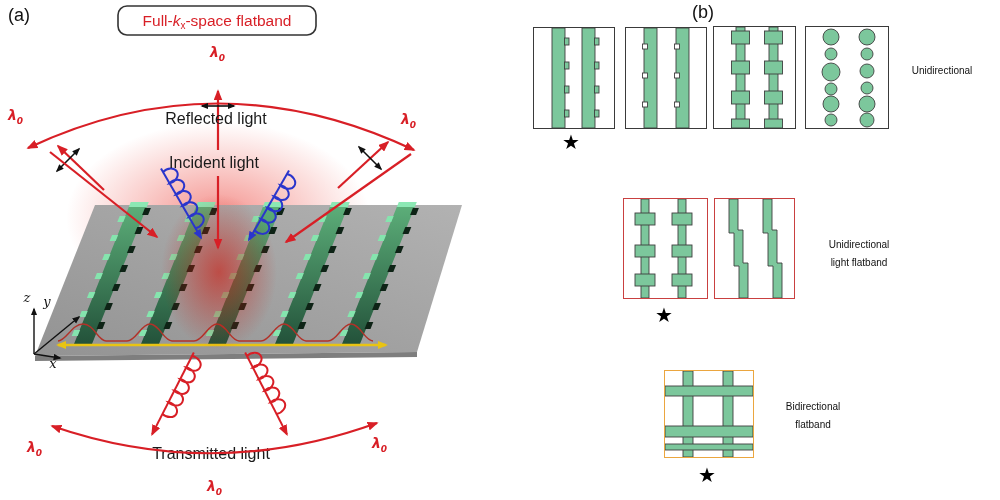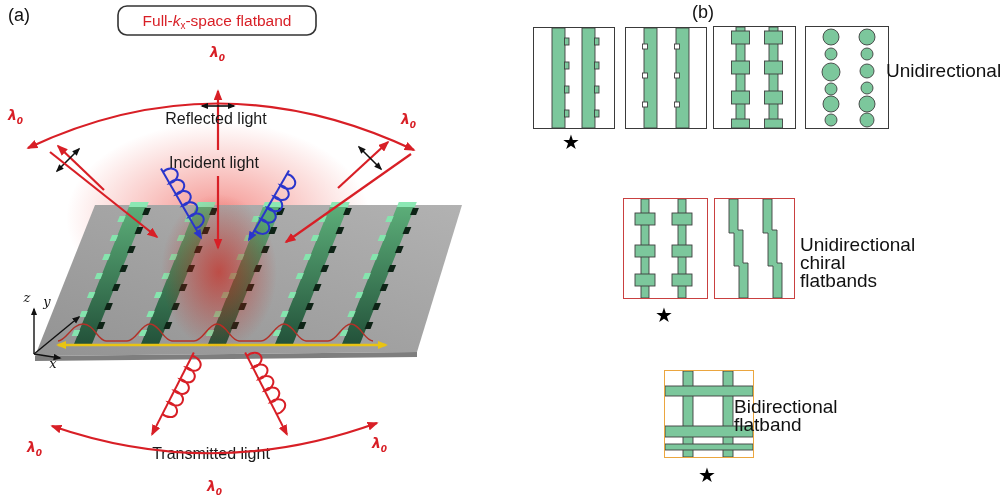--- a/index.html
+++ b/index.html
@@ -9,21 +9,21 @@
   #panelA{left:0;top:0}
   svg text{font-family:"Liberation Sans",sans-serif}
   .lam{fill:#d81f26;font-style:italic;font-size:14px;font-family:"DejaVu Sans",sans-serif;font-weight:bold}
   .lamsub{font-size:9px}
   .blk{fill:#1a1a1a;font-size:16px}
   .panlab{fill:#111;font-size:18px}
   .titleRed{fill:#d81f26;font-size:15.5px}
   .axlbl{fill:#111;font-style:italic;font-size:13px;font-family:"DejaVu Serif",serif}
   .b-label{position:absolute;left:692px;top:2px;font-size:18px;color:#111}
   .cell{position:absolute;background:#fff;box-sizing:content-box}
-  .cell-label{position:absolute;font-size:19px;color:#111;text-align:left;line-height:18px}
+  .cell-label{position:absolute;font-size:10px;color:#111;text-align:center;line-height:18px}
   .star{position:absolute;font-size:20px;color:#000;width:28px;text-align:center;line-height:20px}
 </style>
 </head>
 <body>
 
 <svg id="panelA" class="abs" width="500" height="500" viewBox="0 0 500 500">
   <defs>
     <marker id="mRed" viewBox="0 0 10 8" refX="8.5" refY="4" markerWidth="11" markerHeight="9" markerUnits="userSpaceOnUse" orient="auto-start-reverse">
       <path d="M0,0 L10,4 L0,8 z" fill="#d81f26"></path>
       </marker>
@@ -304,30 +304,30 @@
   </g>
 </svg>
 <svg class="cell" style="left:714px;top:198px;border:1.5px solid #c94040" width="79" height="99" viewBox="0 0 79 99">
   <g fill="#7cc79c" stroke="#3f3f3f" stroke-width="0.9">
     <path d="M14,0 H23 V31 H28 V64 H33 V99 H24 V67 H19 V34 H14 Z"></path>
     <path d="M48,0 H57 V31 H62 V64 H67 V99 H58 V67 H53 V34 H48 Z"></path>
   </g>
 </svg>
 <div class="cell-label" style="left:800px;top:236px;width:118px">
   <div>Unidirectional</div>
-  <div>chiral flatbands</div>
+  <div>light flatband</div>
 </div>
 <div class="star" style="left:650px;top:305px">★</div>
 
 <svg class="cell" style="left:664px;top:370px;border:1.5px solid #eba63f" width="88" height="86" viewBox="0 0 88 86">
   <g fill="#7cc79c" stroke="#3f3f3f" stroke-width="0.9">
     <rect x="18" y="0" width="10" height="86"></rect>
       <rect x="58" y="0" width="10" height="86"></rect>
     <rect x="0" y="15" width="88" height="10"></rect>
       <rect x="0" y="55" width="88" height="11"></rect>
     <rect x="0" y="73" width="88" height="6"></rect>
   </g>
 </svg>
-<div class="cell-label" style="left:734px;top:398px;width:110px">
+<div class="cell-label" style="left:758px;top:398px;width:110px">
   <div>Bidirectional</div>
   <div>flatband</div>
 </div>
 <div class="star" style="left:693px;top:465px">★</div>
 
 </body></html>

